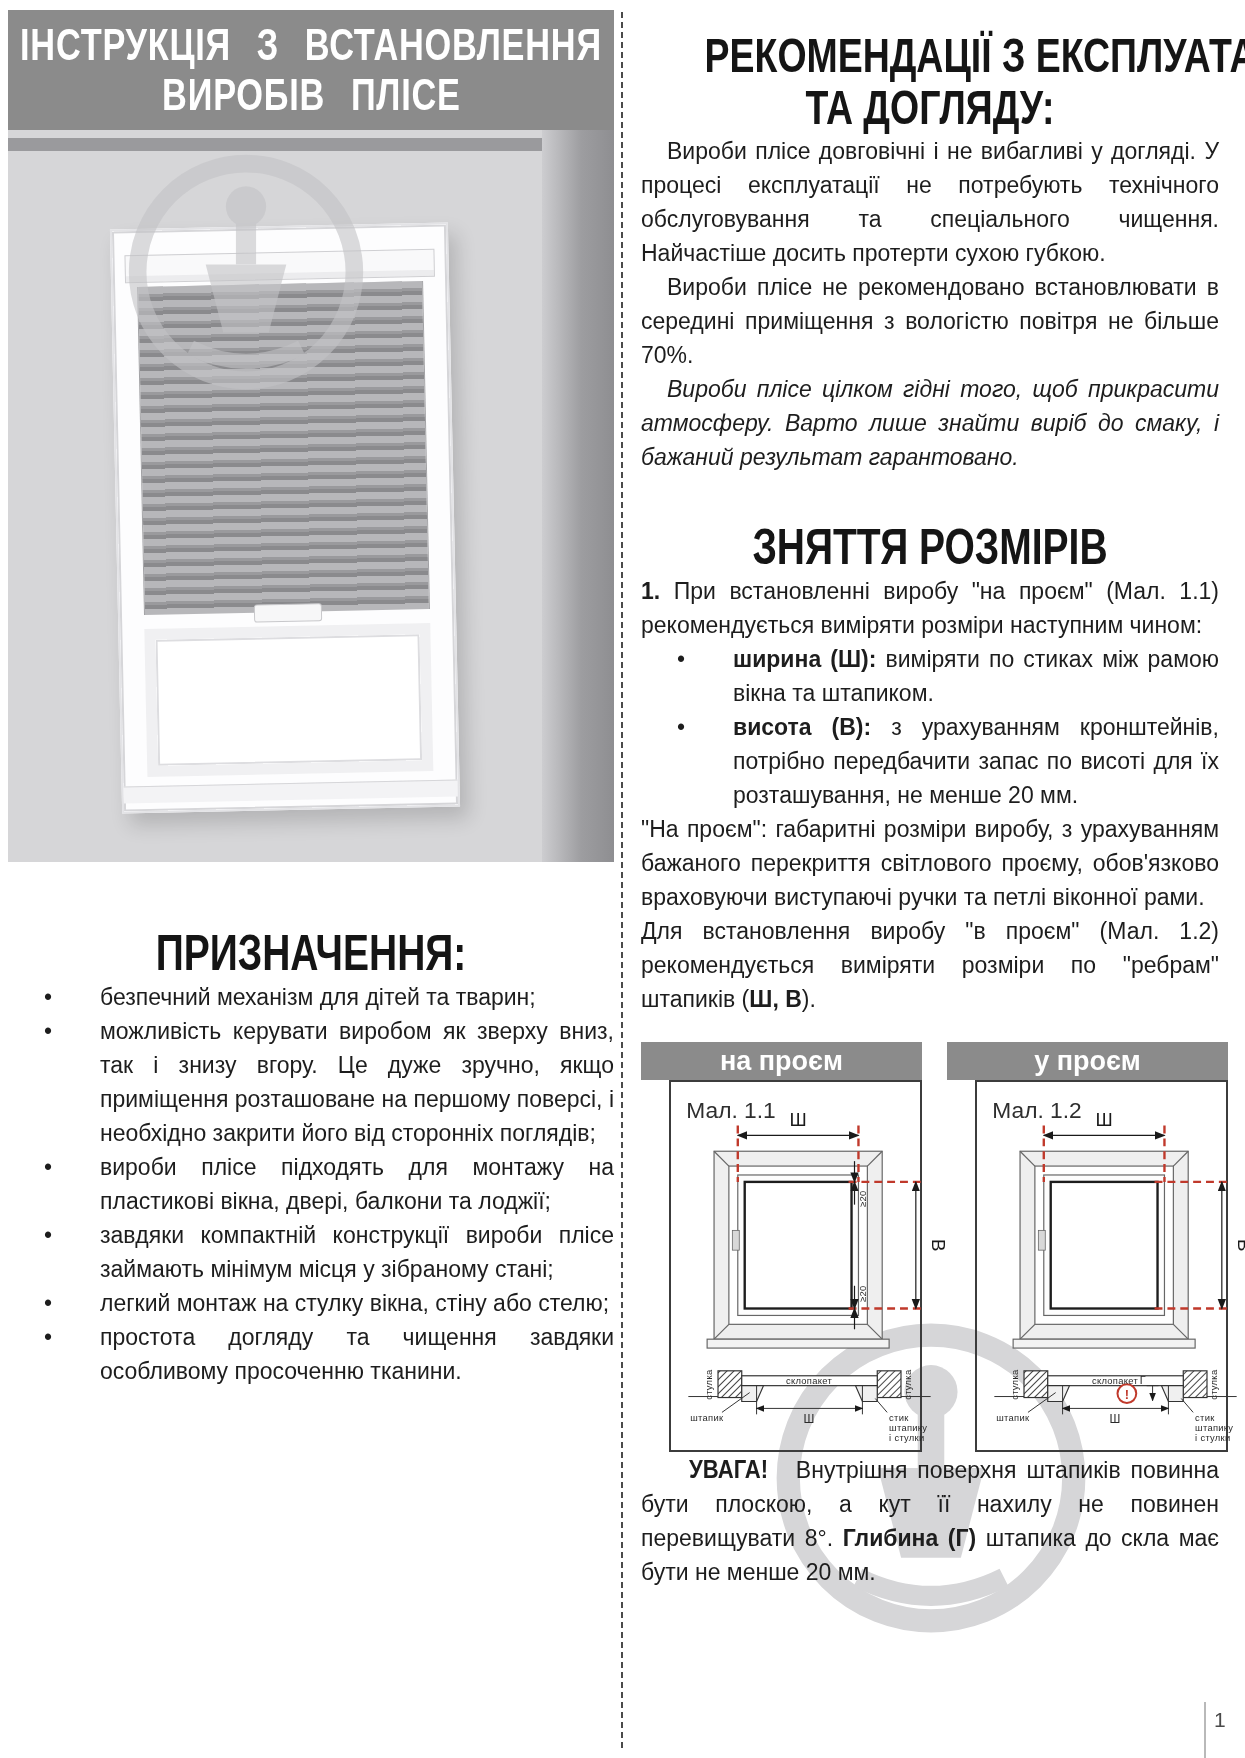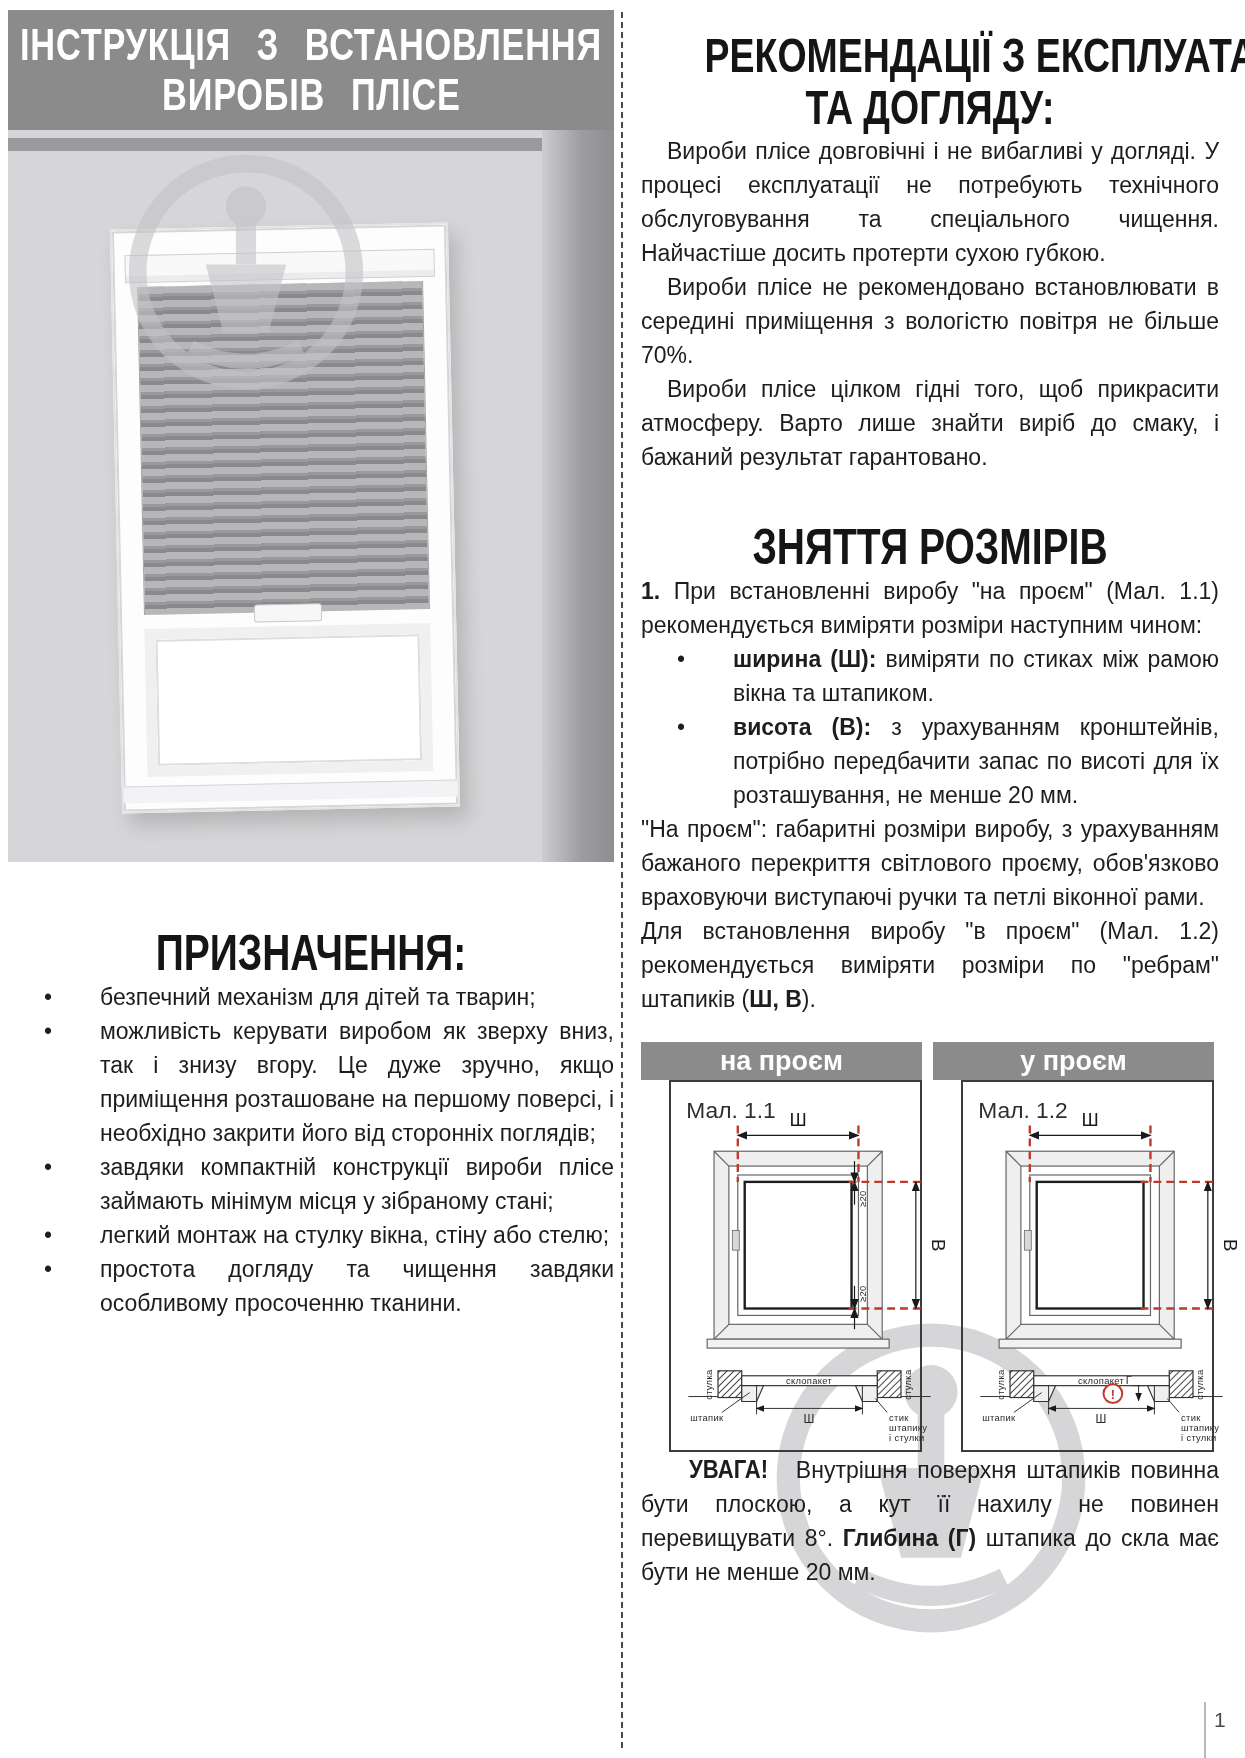--- a/index.html
+++ b/index.html
@@ -14,21 +14,21 @@
   .band{height:120px;background:#8b8b8b;color:#ffffff;display:flex;flex-direction:column;
         align-items:center;justify-content:center;text-align:center;}
   .band .cond{font-size:44px;line-height:50px;letter-spacing:1px;word-spacing:.45em;}
   .h-black{text-align:center;color:#151515;}
   .h-black .cond{font-size:50px;line-height:54px;}
   .h-sub .cond{font-size:48px;line-height:52px;}
 
   
   p.bodytxt{font-size:23px;line-height:34px;text-align:justify;margin:0;}
   .indent{text-indent:26px;}
-  .ital{}
+  .ital{font-style:italic;}
   .b{font-weight:700;}
   ul.dots{list-style:none;margin:0;padding:0;}
   ul.dots li{position:relative;font-size:23px;line-height:34px;text-align:justify;padding-left:92px;}
   ul.dots li::before{content:"\2022";position:absolute;left:36px;top:0;}
 
   
   .photo{position:relative;height:732px;background:#d6d6d8;overflow:hidden;}
   .photo-band{position:absolute;left:0;top:8px;width:100%;height:13px;background:#9a9a9d;}
   .niche{position:absolute;right:0;top:0;width:72px;height:100%;
          background:linear-gradient(90deg,#cdcdd0 0%,#9d9da0 55%,#8e8e91 100%);}
@@ -45,21 +45,21 @@
   .opening{position:absolute;left:24px;right:24px;top:398px;bottom:34px;background:#ffffff;
            border:11px solid #f0f0f2;box-shadow:inset 0 0 0 2px #dddde0;}
   .sill{position:absolute;left:0;right:0;bottom:8px;height:16px;background:#f3f3f5;border-top:1px solid #d6d6d9;}
 
   
   .logo{position:absolute;pointer-events:none;}
   .photo-logo{left:112px;top:16px;width:252px;height:252px;color:#c3c3c6;opacity:.6;}
   .page-logo{left:765px;top:1312px;width:332px;height:332px;color:#d6d6d8;z-index:0;}
 
   
-  .figs{display:flex;gap:11px;margin-top:26px;}
+  .figs{display:flex;gap:25px;margin-top:26px;}
   .fig{width:281px;}
   .fig-header{height:38px;background:#8b8b8b;color:#fff;font-weight:700;font-size:27px;
               display:flex;align-items:center;justify-content:center;}
   .fig-box{border:2px solid #3c3c3c;height:368px;background:transparent;margin-left:28px;}
   .fig-svg{display:block;width:277px;height:364px;font-family:"Liberation Sans","DejaVu Sans",sans-serif;}
   .fig-caption{font-size:23px;fill:#2e2e2e;}
   .dim-letter{font-size:19px;fill:#1a1a1a;}
   .small-lab{font-size:9.5px;fill:#2a2a2a;letter-spacing:.3px;}
   .warn-txt{font-size:13px;font-weight:700;fill:#c0392b;}
 
@@ -112,20 +112,21 @@
     </div>
 
     <div class="h-black mt64">
       <span class="cond">ПРИЗНАЧЕННЯ:</span>
     </div>
 
 
     <ul class="dots mt36">
       <li>безпечний механізм для дітей та тварин;</li>
       <li>можливість керувати виробом як зверху вниз, так і знизу вгору. Це дуже зручно, якщо приміщення розташоване на першому поверсі, і необхідно закрити його від сторонніх поглядів;</li>
+      <li>вироби плісе підходять для монтажу на пластикові вікна, двері, балкони та лоджії;</li>
       <li>завдяки компактній конструкції вироби плісе займають мінімум місця у зібраному стані;</li>
       <li>легкий монтаж на стулку вікна, стіну або стелю;</li>
       <li>простота догляду та чищення завдяки особливому просоченню тканини.</li>
     </ul>
   </div>
 
   <div class="col-right">
 
     <div class="h-black h-sub">
       <span class="cond">РЕКОМЕНДАЦІЇ З ЕКСПЛУАТАЦІЇ</span>

